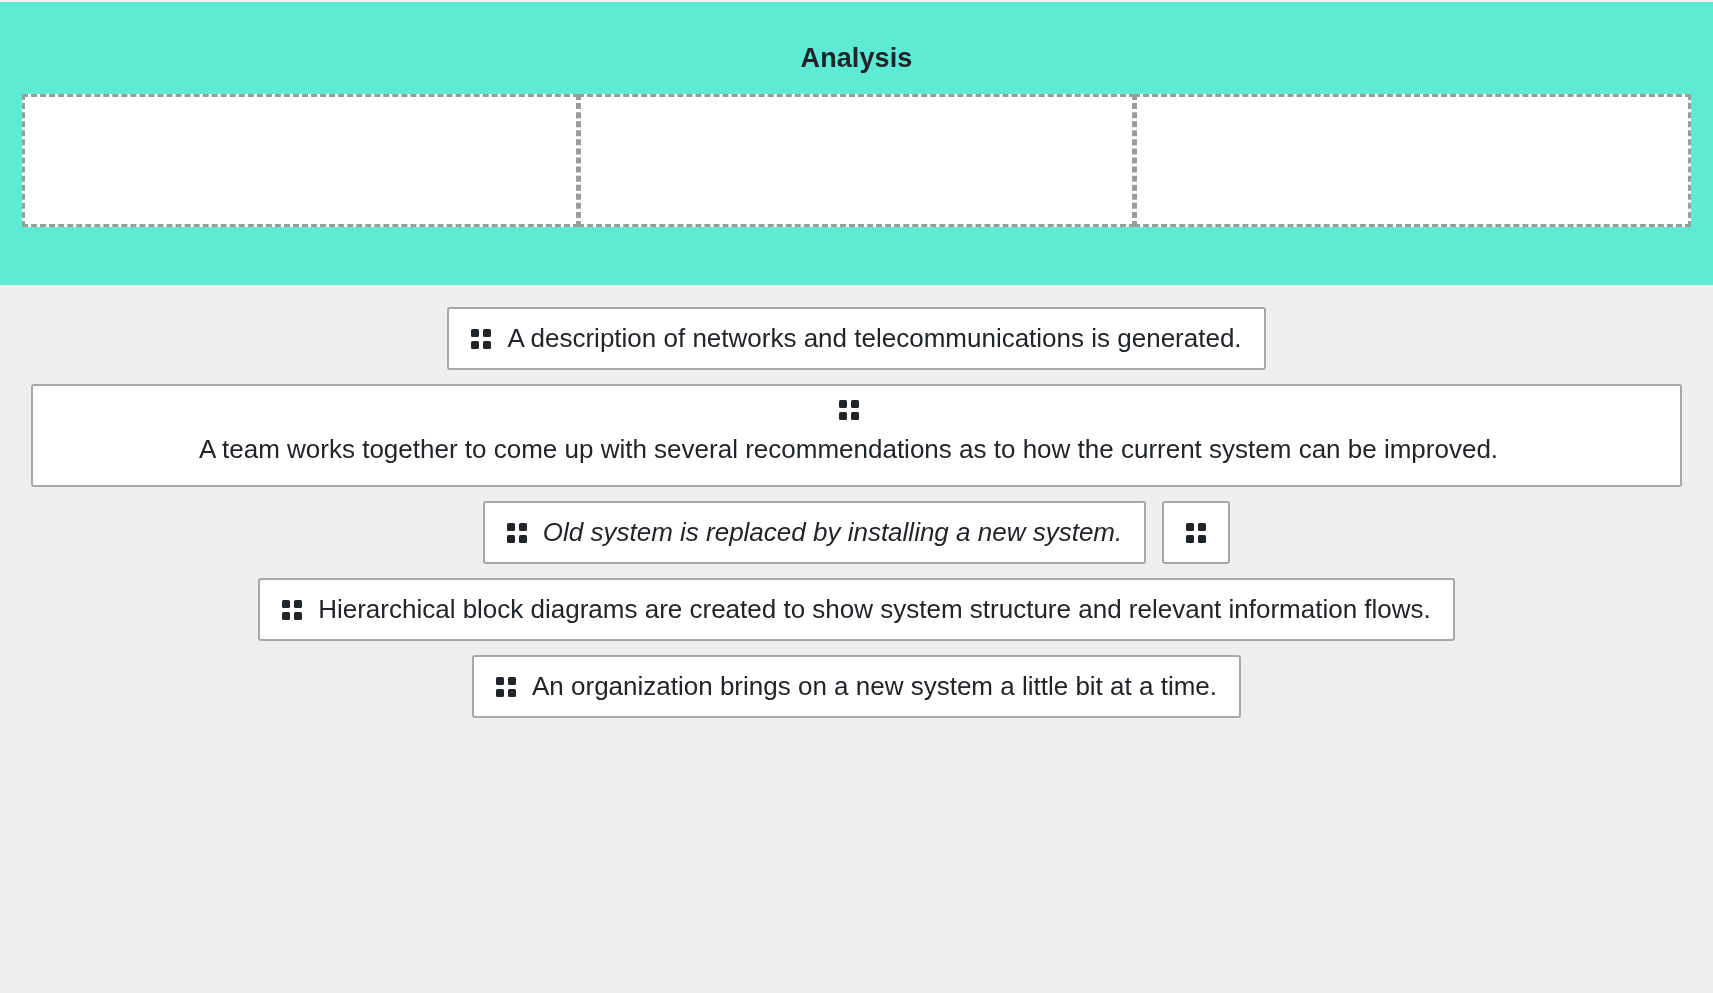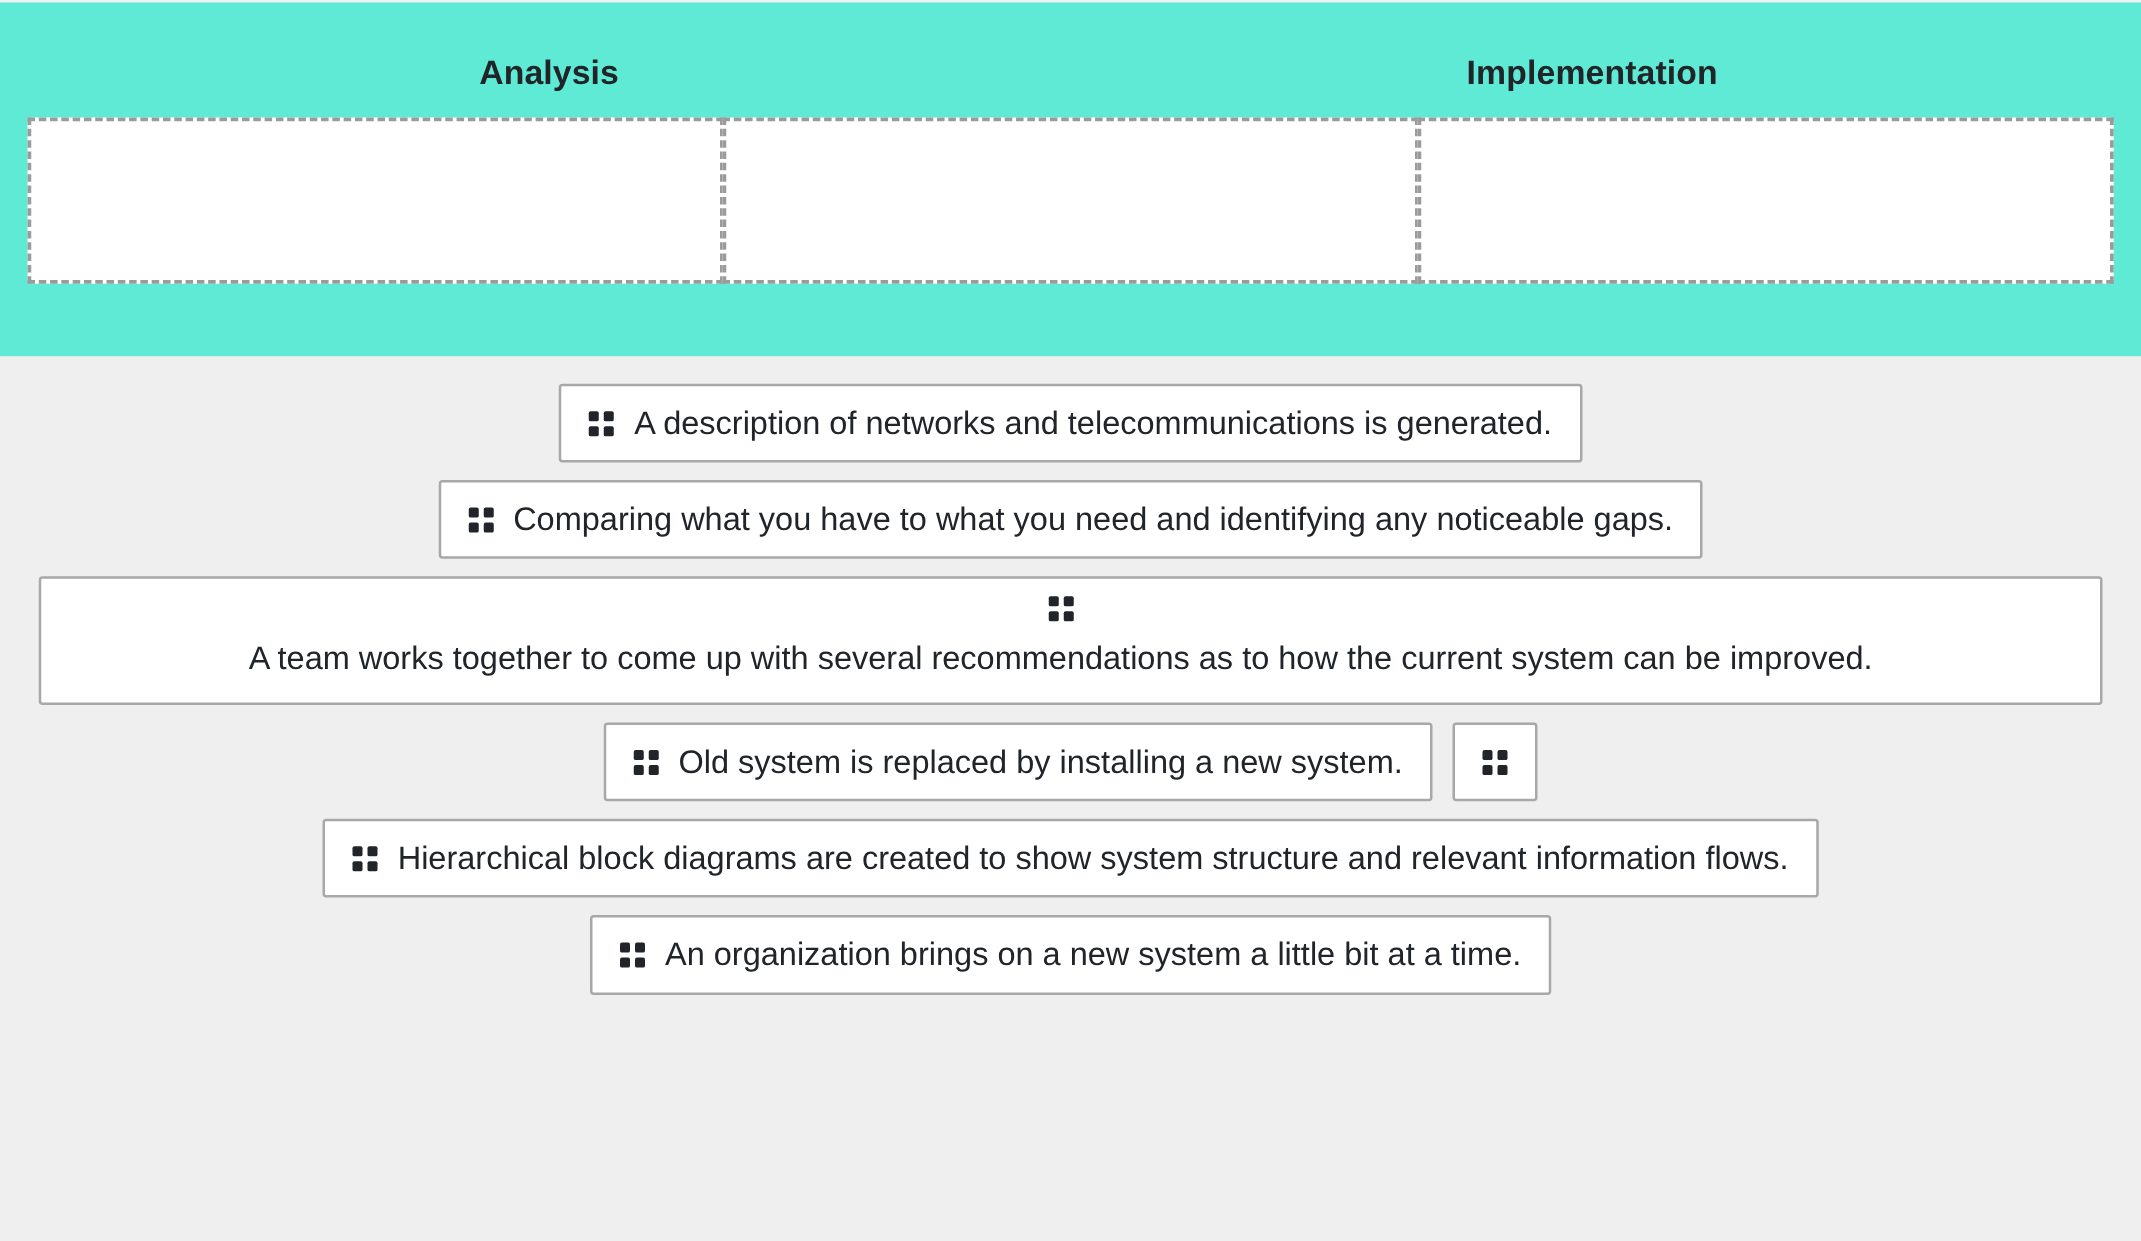--- a/index.html
+++ b/index.html
@@ -77,20 +77,21 @@
     justify-content: space-between;
     font-size: 26px;
     line-height: 1.35;
     color: #212529;
   }
 
   .card-row-pair {
     display: flex;
     gap: 16px;
     justify-content: center;
+    font-style: italic;
   }
 
   
   .card.stacked {
     flex-direction: column;
     align-items: center;
     justify-content: center;
     width: 1651px;
     padding: 14px 36px 18px 20px;
     text-align: center;
@@ -123,21 +124,20 @@
     border-radius: 1.5px;
   }
 </style>
 </head>
 <body>
 
 <div class="dropzone-region">
 
   <div class="column-headers">
     <div class="column-header">Analysis</div>
-    <div class="column-header">Implementation</div>
   </div>
 
   <div class="dropzone-row">
     <div class="dropzone"></div>
     <div class="dropzone"></div>
     <div class="dropzone"></div>
   </div>
 
 </div>
 
@@ -146,29 +146,20 @@
   <div class="card">
     <span class="drag-handle">
       <span></span>
         <span></span>
         <span></span>
         <span></span>
     </span>
     <span class="card-text">A description of networks and telecommunications is generated.</span>
   </div>
 
-  <div class="card">
-    <span class="drag-handle">
-      <span></span>
-        <span></span>
-        <span></span>
-        <span></span>
-    </span>
-    <span class="card-text">Comparing what you have to what you need and identifying any noticeable gaps.</span>
-  </div>
 
   <div class="card stacked">
     <span class="drag-handle">
       <span></span>
         <span></span>
         <span></span>
         <span></span>
     </span>
     <span class="card-text">A team works together to come up with several recommendations as to how the current system can be improved.</span>
   </div>

